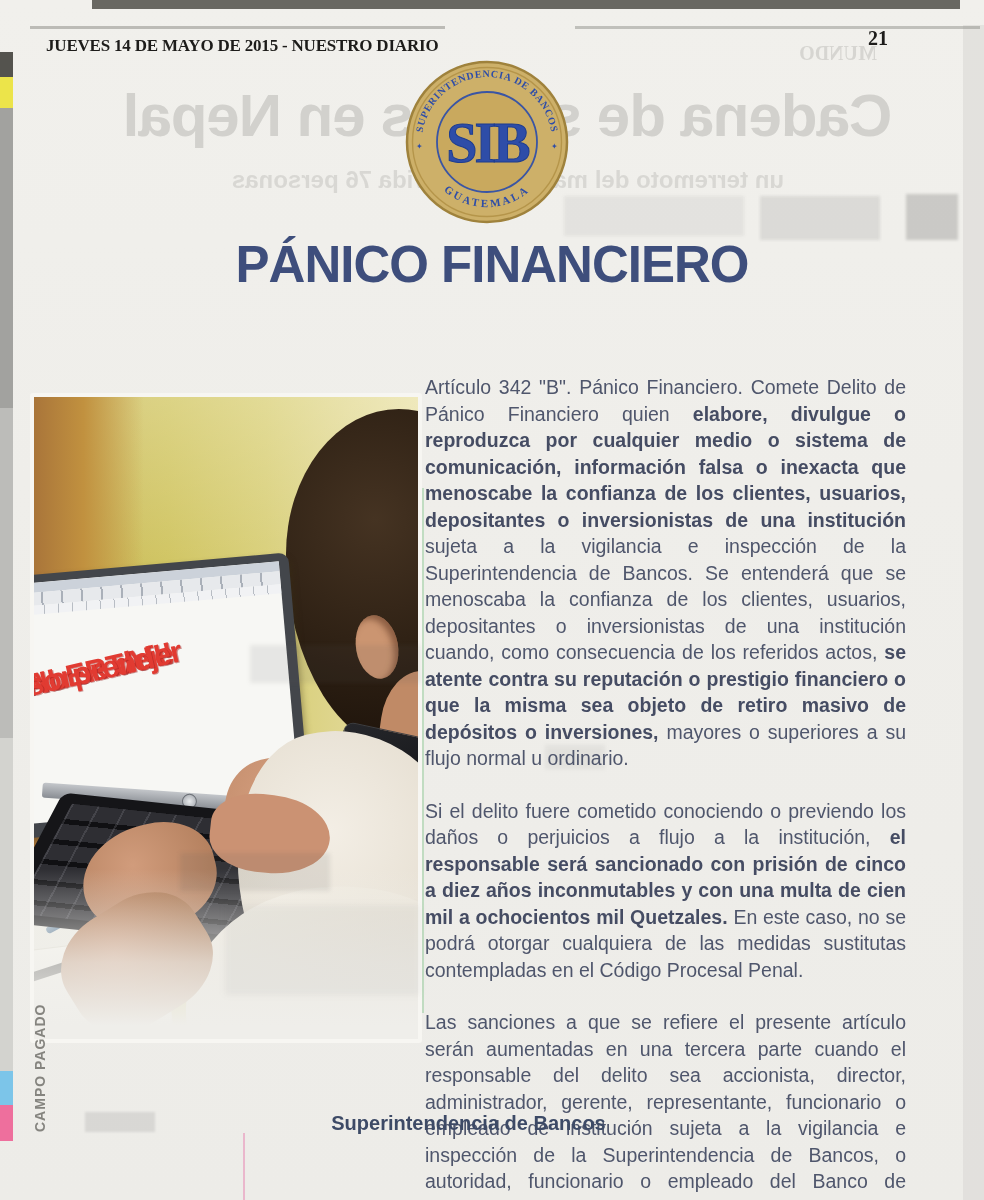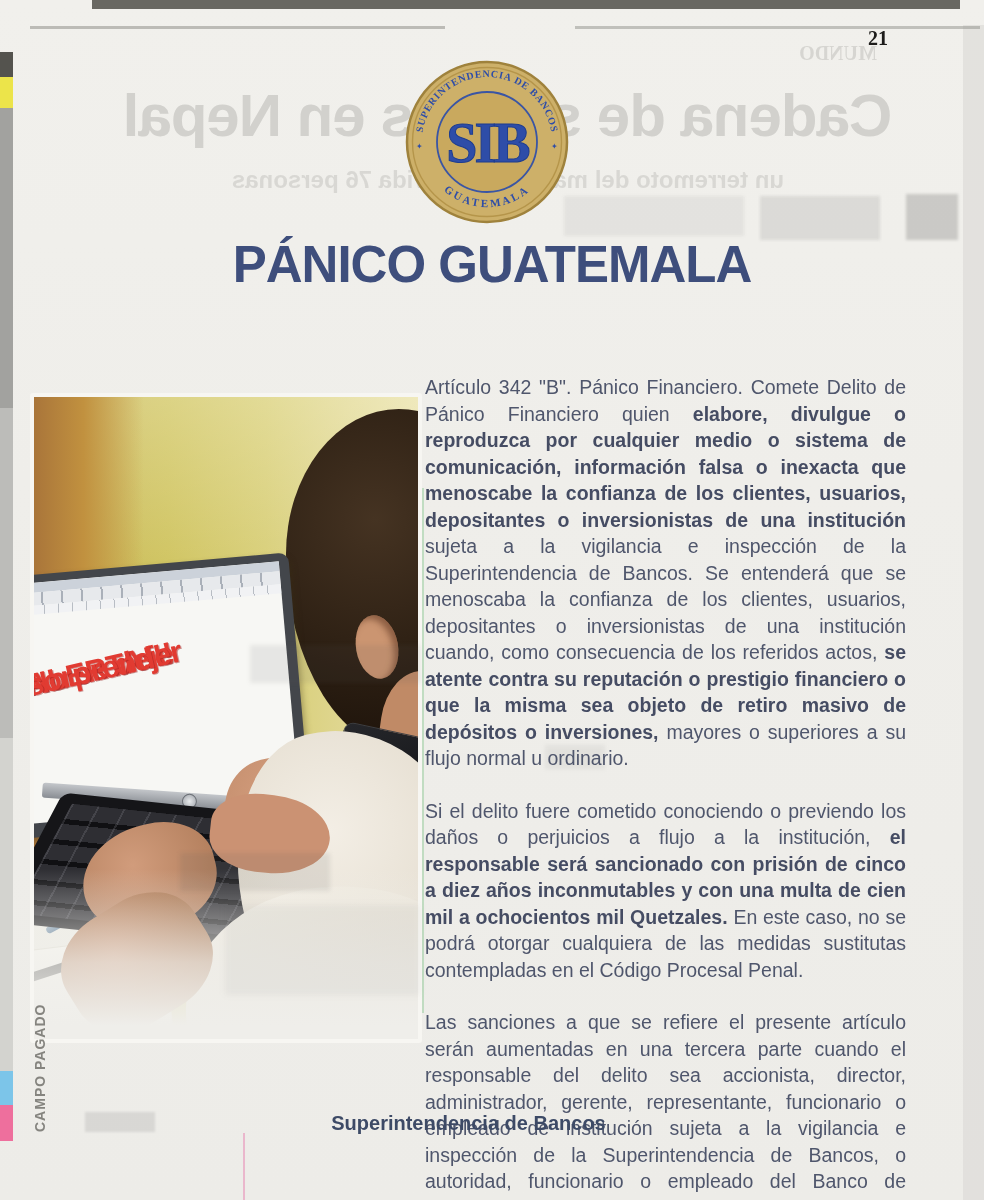--- a/index.html
+++ b/index.html
@@ -130,20 +130,21 @@
     <div class="seg-cyan"></div>
     <div class="seg-magenta"></div>
   </div>
   <div class="right-edge"></div>
   <div class="top-strip"></div>
   <div class="thin-line-a"></div>
   <div class="thin-line-b"></div>
   <div class="vline-green"></div>
   <div class="vline-pink"></div>
 
+  <div class="header-date">JUEVES 14 DE MAYO DE 2015 - NUESTRO DIARIO</div>
   <div class="page-num">21</div>
 
   <div class="bleed-section mirror">MUNDO</div>
   <div class="bleed-headline mirror">Cadena de sismos en Nepal</div>
   <div class="bleed-sub mirror">un terremoto del ma… …ron la vida 76 personas</div>
   <div class="bleed-box bb1"></div>
   <div class="bleed-box bb2"></div>
   <div class="bleed-box bb3"></div>
   <div class="bleed-box bb4"></div>
   <div class="bleed-box bb5"></div>
@@ -164,21 +165,21 @@
     </text>
     <text font-size="11" font-weight="bold" fill="#2e4da8" letter-spacing="2.5" text-anchor="middle">
       <textPath href="#arcBot" startOffset="50%">GUATEMALA</textPath>
     </text>
     <text x="11" y="89" font-size="8" fill="#2e4da8">✦</text>
     <text x="146" y="89" font-size="8" fill="#2e4da8">✦</text>
     <text x="82" y="102" font-size="56" font-weight="bold" fill="#2e4da8" stroke="#1e3d8f" stroke-width="1" letter-spacing="-3" text-anchor="middle">SIB</text>
   </svg>
 
   <div class="ad-title">
-    <div>PÁNICO GUATEMALA</div>
+    <div>PÁNICO FINANCIERO</div>
   </div>
 
   <div class="photo">
     <div class="ph-wall"></div>
     <div class="ph-wall-light"></div>
     <div class="ph-wall-orange"></div>
     <div class="ph-head"></div>
     <div class="ph-ear"></div>
     <div class="ph-neck"></div>
     <div class="ph-paper1"></div>

